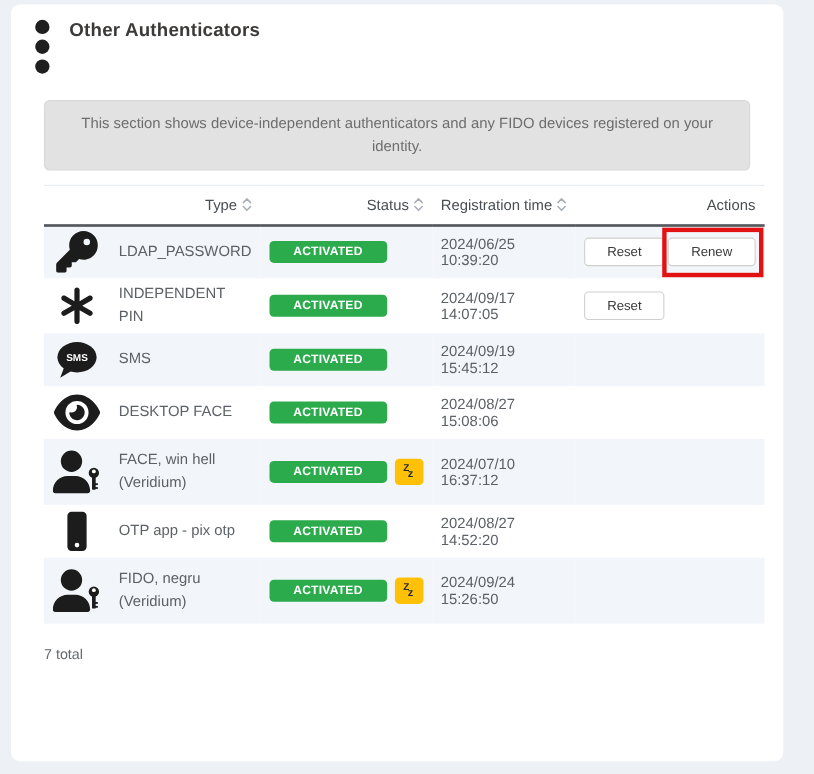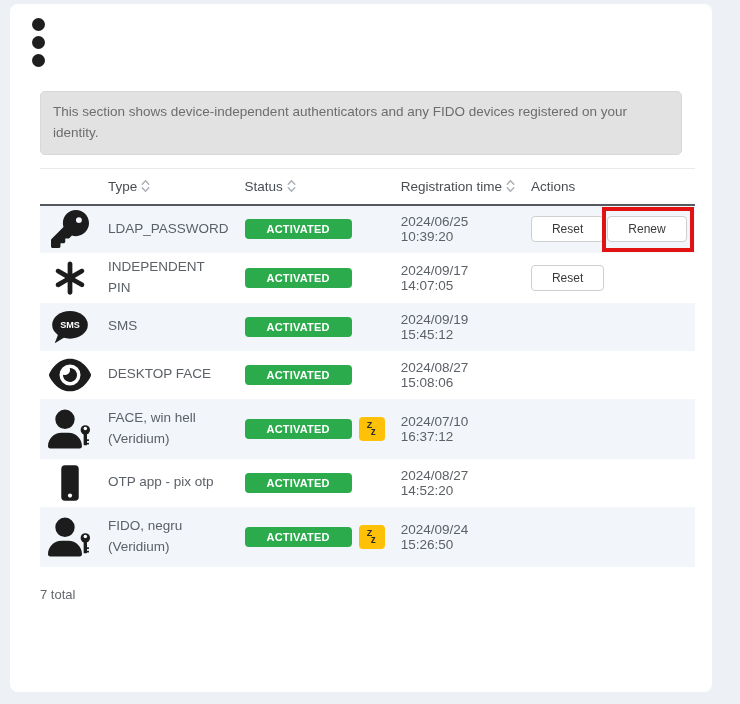--- a/index.html
+++ b/index.html
@@ -26,27 +26,27 @@
     background:var(--card-bg);border-radius:8px;
   }
   
   .card-header{display:flex;align-items:flex-start;padding:13px 22px 0 22px}
   .kebab{display:flex;flex-direction:column;gap:5px;padding-top:1px;cursor:pointer}
   .kebab .dot{width:13px;height:13px;border-radius:50%;background:#1f1f1f}
   .title{margin-left:18px;margin-top:1px;font-size:17px;font-weight:bold;color:#3b3a39;letter-spacing:.2px}
   
   .info{
     margin:24px 30px 0 30px;background:#e2e2e2;border:1px solid #d8d8d8;border-radius:5px;
-    padding:10px 12px;color:var(--muted);font-size:13.5px;line-height:1.55;
+    padding:10px 12px;color:var(--muted);font-size:13.5px;line-height:1.55;text-align:center;
   }
   
   .table-wrap{margin:13px 30px 0 30px}
   table{width:100%;border-collapse:collapse;font-size:13.5px;color:var(--text)}
   thead th{
-    text-align:left;font-weight:normal;color:#494e53;padding:10px 8px;
+    text-align:right;font-weight:normal;color:#494e53;padding:10px 8px;
     border-top:1px solid #e7ebee;border-bottom:2px solid #55595e;white-space:nowrap;
   }
   th .sort{margin-left:4px;vertical-align:-2px}
   td{padding:4px 8px;vertical-align:middle;height:48px}
   tr.striped{background:var(--stripe)}
   tr.tall td{height:60px}
   .col-icon{width:70px;text-align:center}
   .col-type{width:148px}
   .col-status{width:132px}
   .col-time{width:176px}
@@ -85,20 +85,21 @@
 <body>
 
 <div class="card">
 
   <div class="card-header">
     <div class="kebab">
       <div class="dot"></div>
       <div class="dot"></div>
       <div class="dot"></div>
     </div>
+    <div class="title">Other Authenticators</div>
   </div>
 
   <div class="info">This section shows device-independent authenticators and any FIDO devices registered on your identity.</div>
 
   <div class="table-wrap">
     <table>
       <thead>
         <tr>
           <th class="col-icon"></th>
           <th class="col-type"><span>Type</span><svg class="sort" width="9" height="14" viewBox="0 0 9 14">

